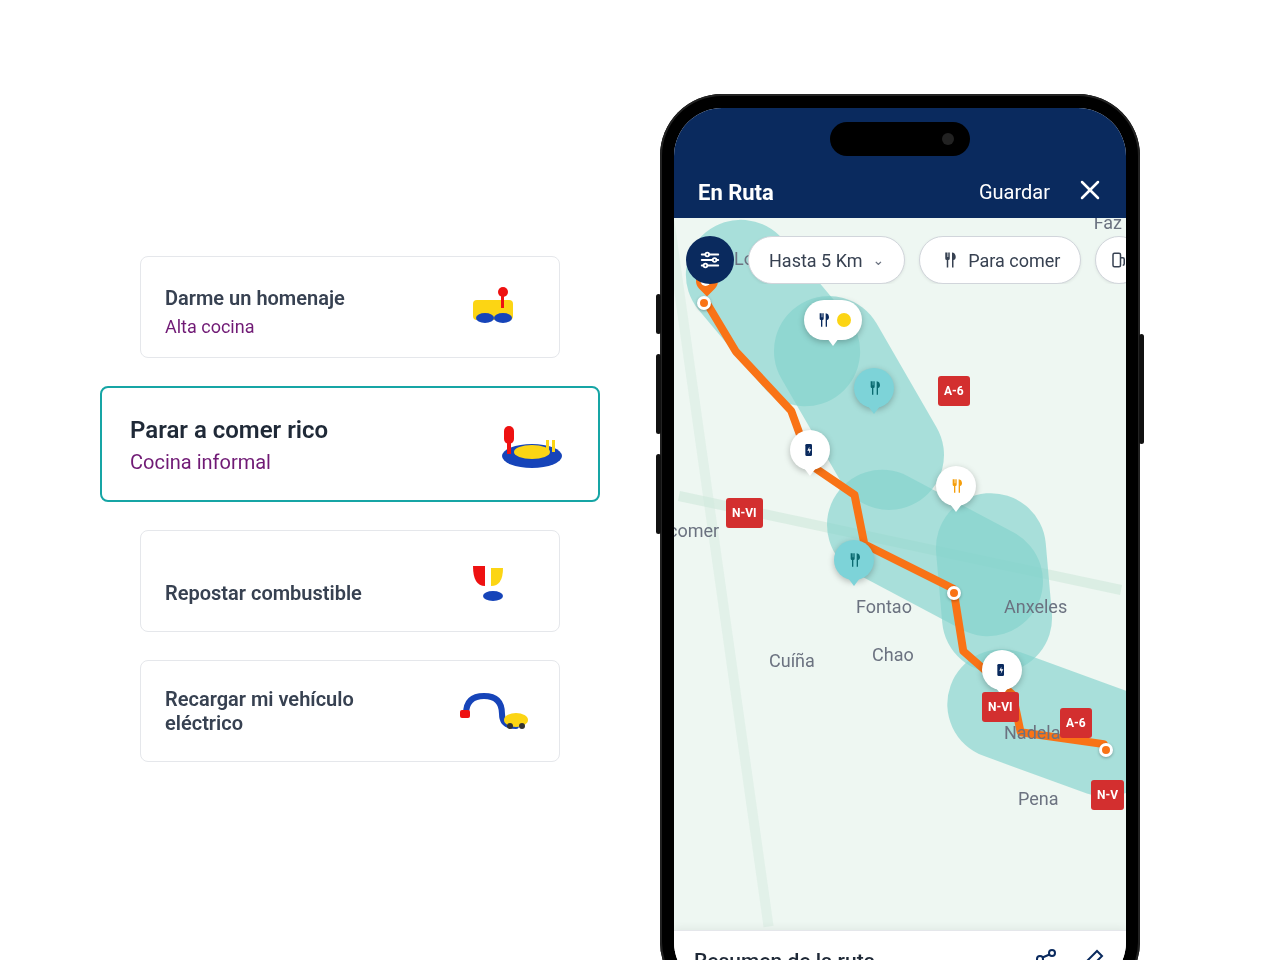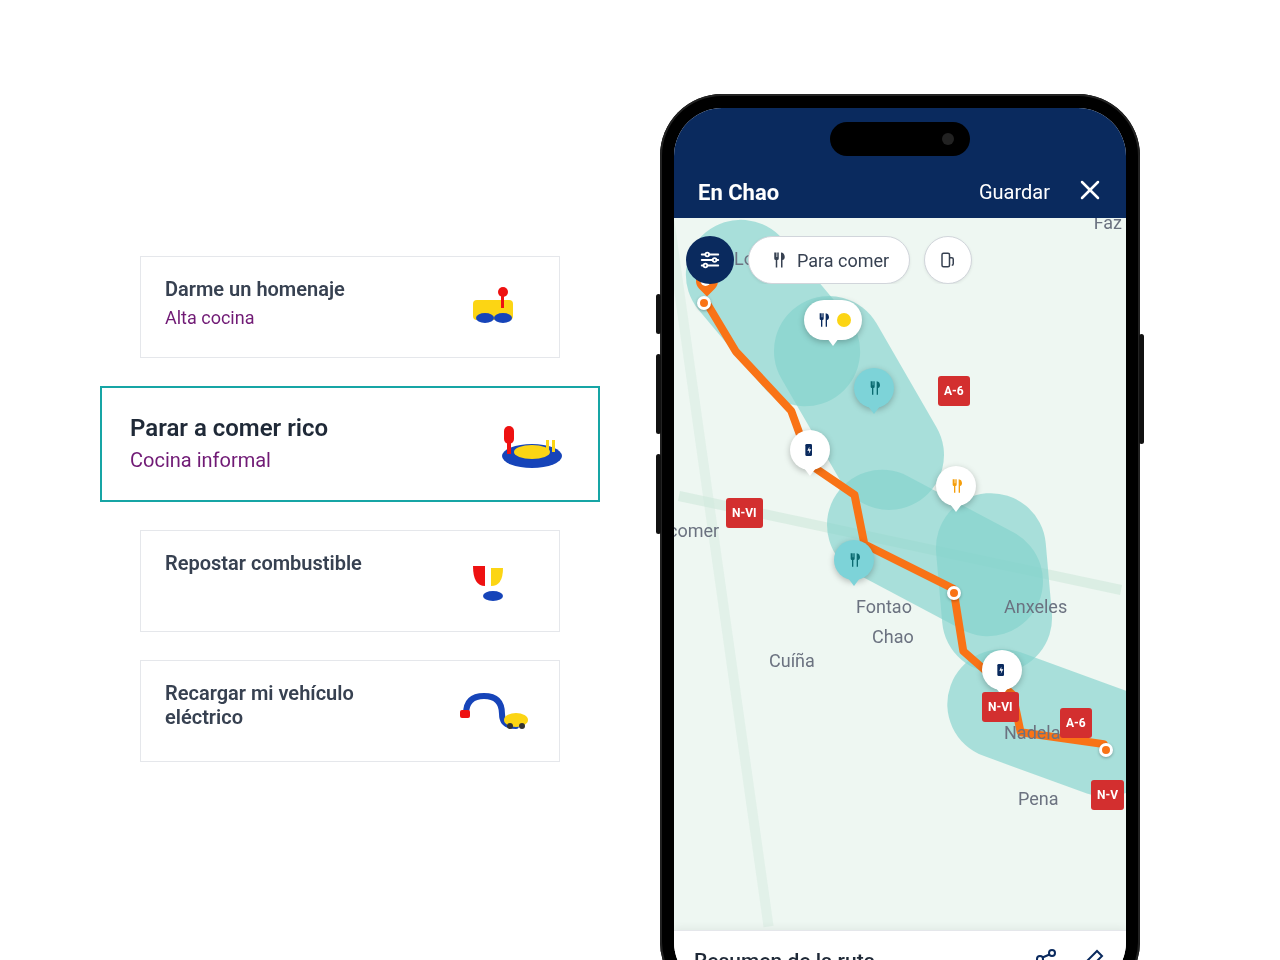--- a/index.html
+++ b/index.html
@@ -17,24 +17,24 @@
     position: absolute;
     left: 100px;
     top: 256px;
     width: 500px;
     display: flex;
     flex-direction: column;
     gap: 28px;
   }
   .option-card {
     display: flex;
-    align-items: flex-start;
+    align-items: flex-end;
     justify-content: space-between;
     border: 1px solid #e5e7eb;
-    border-radius: 0;
+    border-radius: 8px;
     padding: 20px 24px;
     background: #fff;
     width: 420px;
     margin-left: 40px;
     cursor: pointer;
   }
   .option-card.selected {
     border: 2px solid #16a5a5;
     margin-left: 0;
     width: 500px;
@@ -344,21 +344,21 @@
 <div class="phone">
   <div class="side-btn sb-power"></div>
   <div class="side-btn sb-vol1"></div>
   <div class="side-btn sb-vol2"></div>
   <div class="side-btn sb-vol3"></div>
 
   <div class="phone-inner">
     <div class="notch"></div>
 
     <div class="app-header">
-      <div class="app-title">En Chao</div>
+      <div class="app-title">En Ruta</div>
       <div class="header-right">
         <span class="save-link">Guardar</span>
         <span class="close-x">
           <svg width="24" height="24" viewBox="0 0 24 24" fill="none" stroke-width="2.5" stroke-linecap="round">
             <line x1="4" y1="4" x2="20" y2="20"></line>
               <line x1="20" y1="4" x2="4" y2="20"></line>
           </svg>
         </span>
       </div>
     </div>
@@ -416,21 +416,21 @@
             <path d="M11 7l-3 6h3l-1 5 4-7h-3z" fill="#fff"></path>
           </svg>
       </div>
 
       <div class="town-label" style="left:60px;top:30px">Louzaneta</div>
       <div class="town-label" style="right:4px;top:-6px">Faz</div>
       <div class="town-label" style="left:-6px;top:302px">comer</div>
       <div class="town-label" style="left:182px;top:378px">Fontao</div>
       <div class="town-label" style="left:330px;top:378px">Anxeles</div>
       <div class="town-label" style="left:95px;top:432px">Cuíña</div>
-      <div class="town-label" style="left:198px;top:408px">Chao</div>
+      <div class="town-label" style="left:198px;top:426px">Chao</div>
       <div class="town-label" style="left:330px;top:504px">Nadela</div>
       <div class="town-label" style="left:344px;top:570px">Pena</div>
 
       <div class="road-badge" style="left:264px;top:158px">A-6</div>
       <div class="road-badge" style="left:52px;top:280px">N-VI</div>
       <div class="road-badge" style="left:308px;top:474px">N-VI</div>
       <div class="road-badge" style="left:386px;top:490px">A-6</div>
       <div class="road-badge" style="right:2px;top:562px">N-V</div>
     </div>
 
@@ -439,20 +439,24 @@
         <svg width="22" height="22" viewBox="0 0 24 24" fill="none" stroke="#fff" stroke-width="2" stroke-linecap="round">
           <line x1="3" y1="6" x2="21" y2="6"></line>
             <circle cx="9" cy="6" r="2" fill="#0a2a5e"></circle>
           <line x1="3" y1="12" x2="21" y2="12"></line>
             <circle cx="17" cy="12" r="2" fill="#0a2a5e"></circle>
           <line x1="3" y1="18" x2="21" y2="18"></line>
             <circle cx="7" cy="18" r="2" fill="#0a2a5e"></circle>
         </svg>
       </div>
       <div class="chip">
+        <span>Hasta 5 Km</span>
+        <span class="chev">⌄</span>
+      </div>
+      <div class="chip">
         <svg width="18" height="18" viewBox="0 0 24 24" fill="#374151">
             <path d="M7 2v8a2 2 0 0 0 2 2v10h2V12a2 2 0 0 0 2-2V2h-2v6h-1V2h-2v6H9V2H7zm9 0v20h2V12c1.5 0 3-1.5 3-4s-1.5-6-5-6z"></path>
           </svg>
         <span>Para comer</span>
       </div>
       <div class="chip" style="padding:0 14px">
         <svg width="18" height="18" viewBox="0 0 24 24" fill="none" stroke="#374151" stroke-width="2">
           <rect x="4" y="3" width="10" height="18" rx="2"></rect>
             <path d="M14 9h3a2 2 0 0 1 2 2v6a2 2 0 0 1-2 2"></path>
         </svg>

